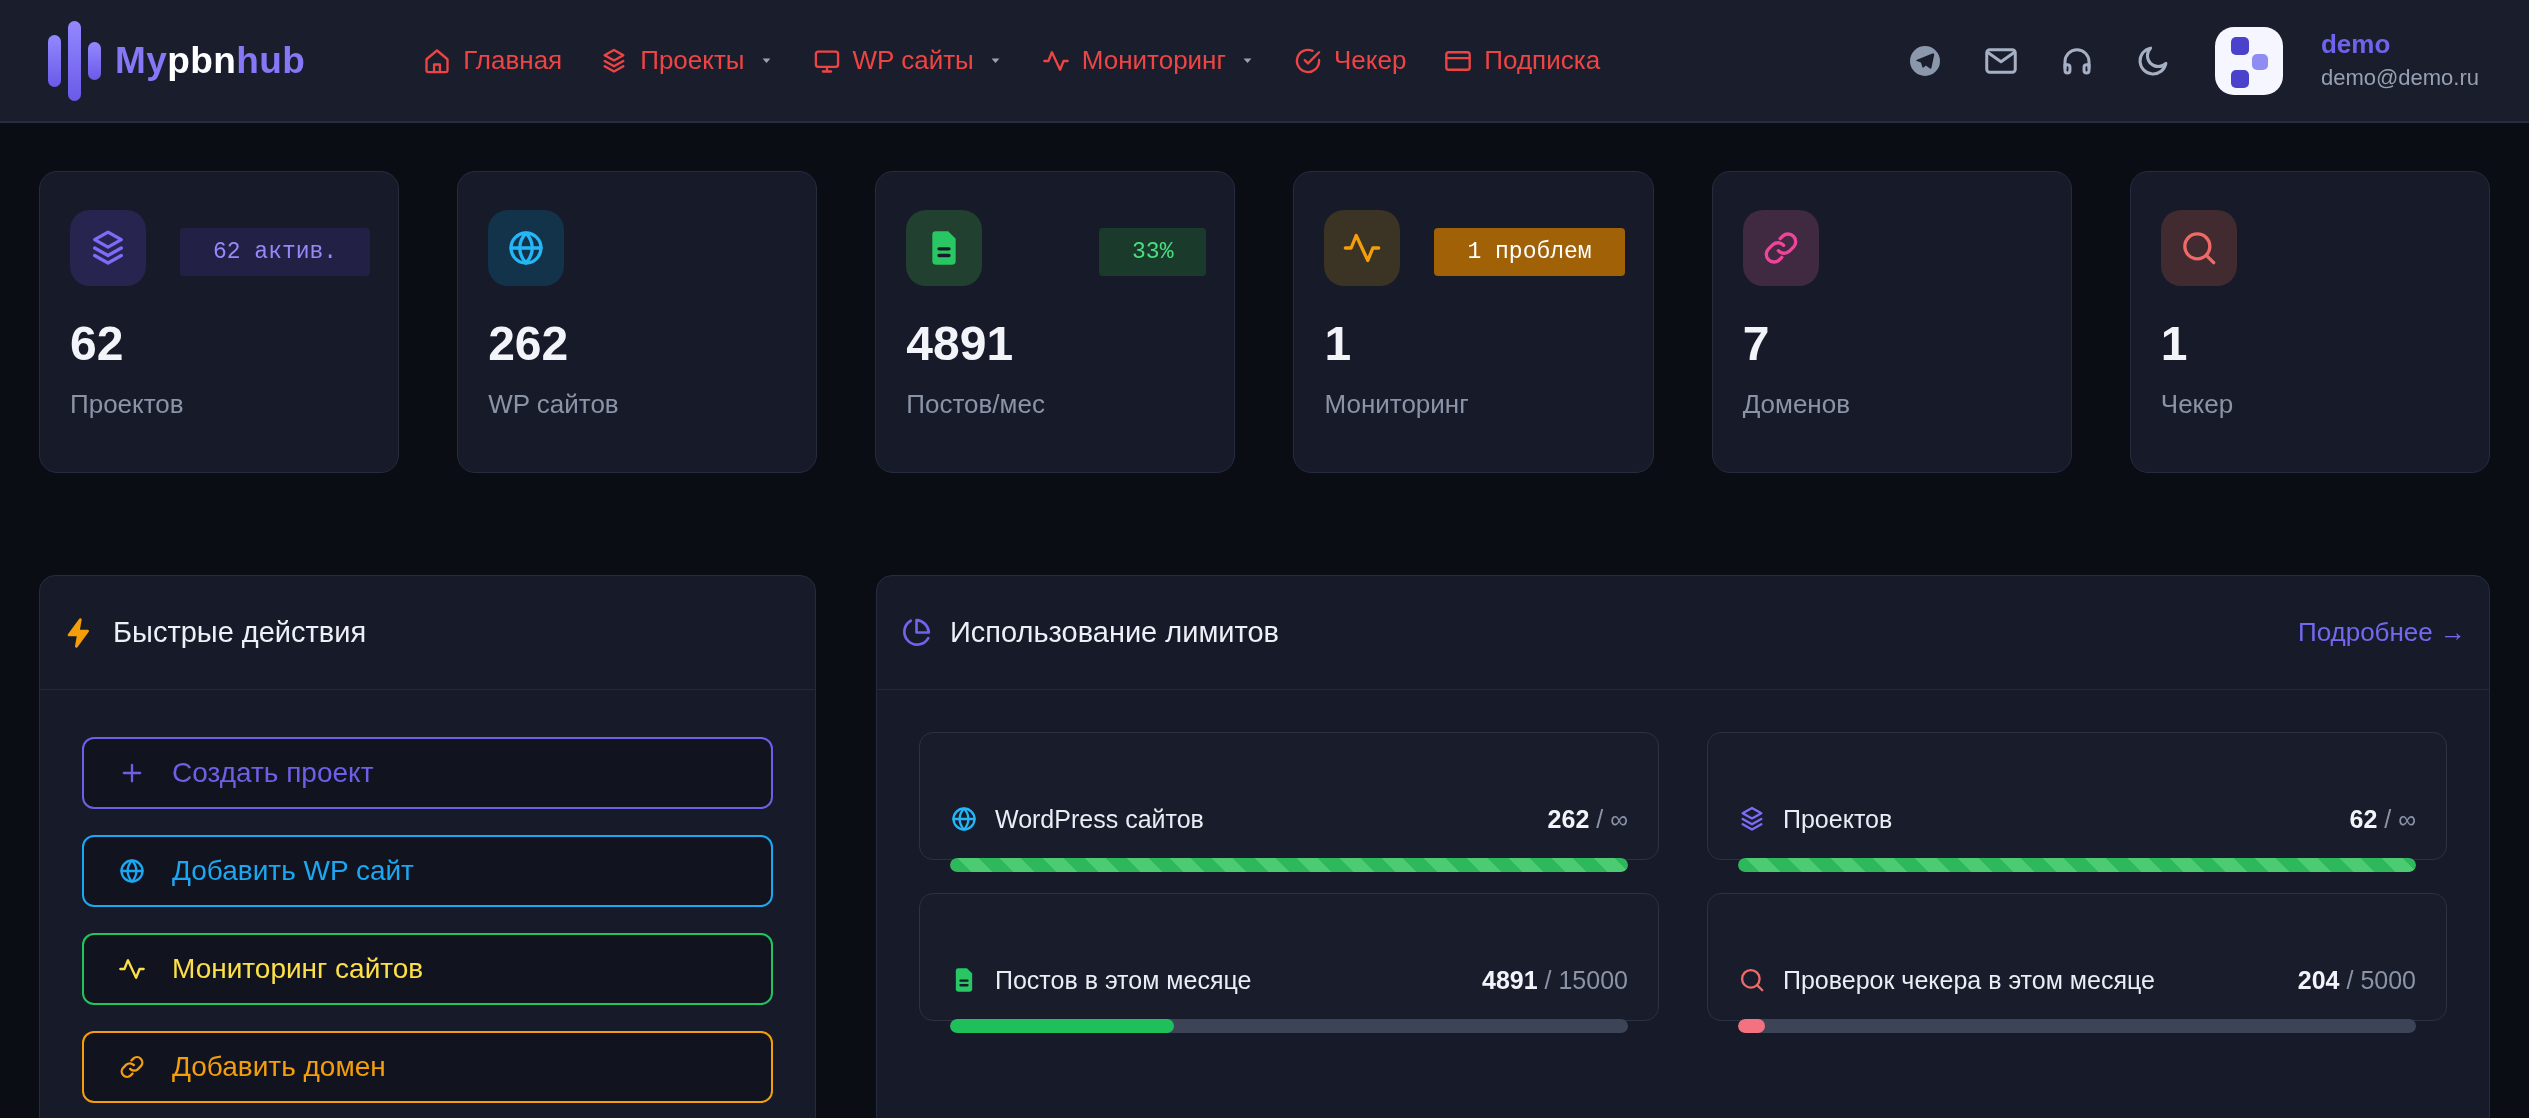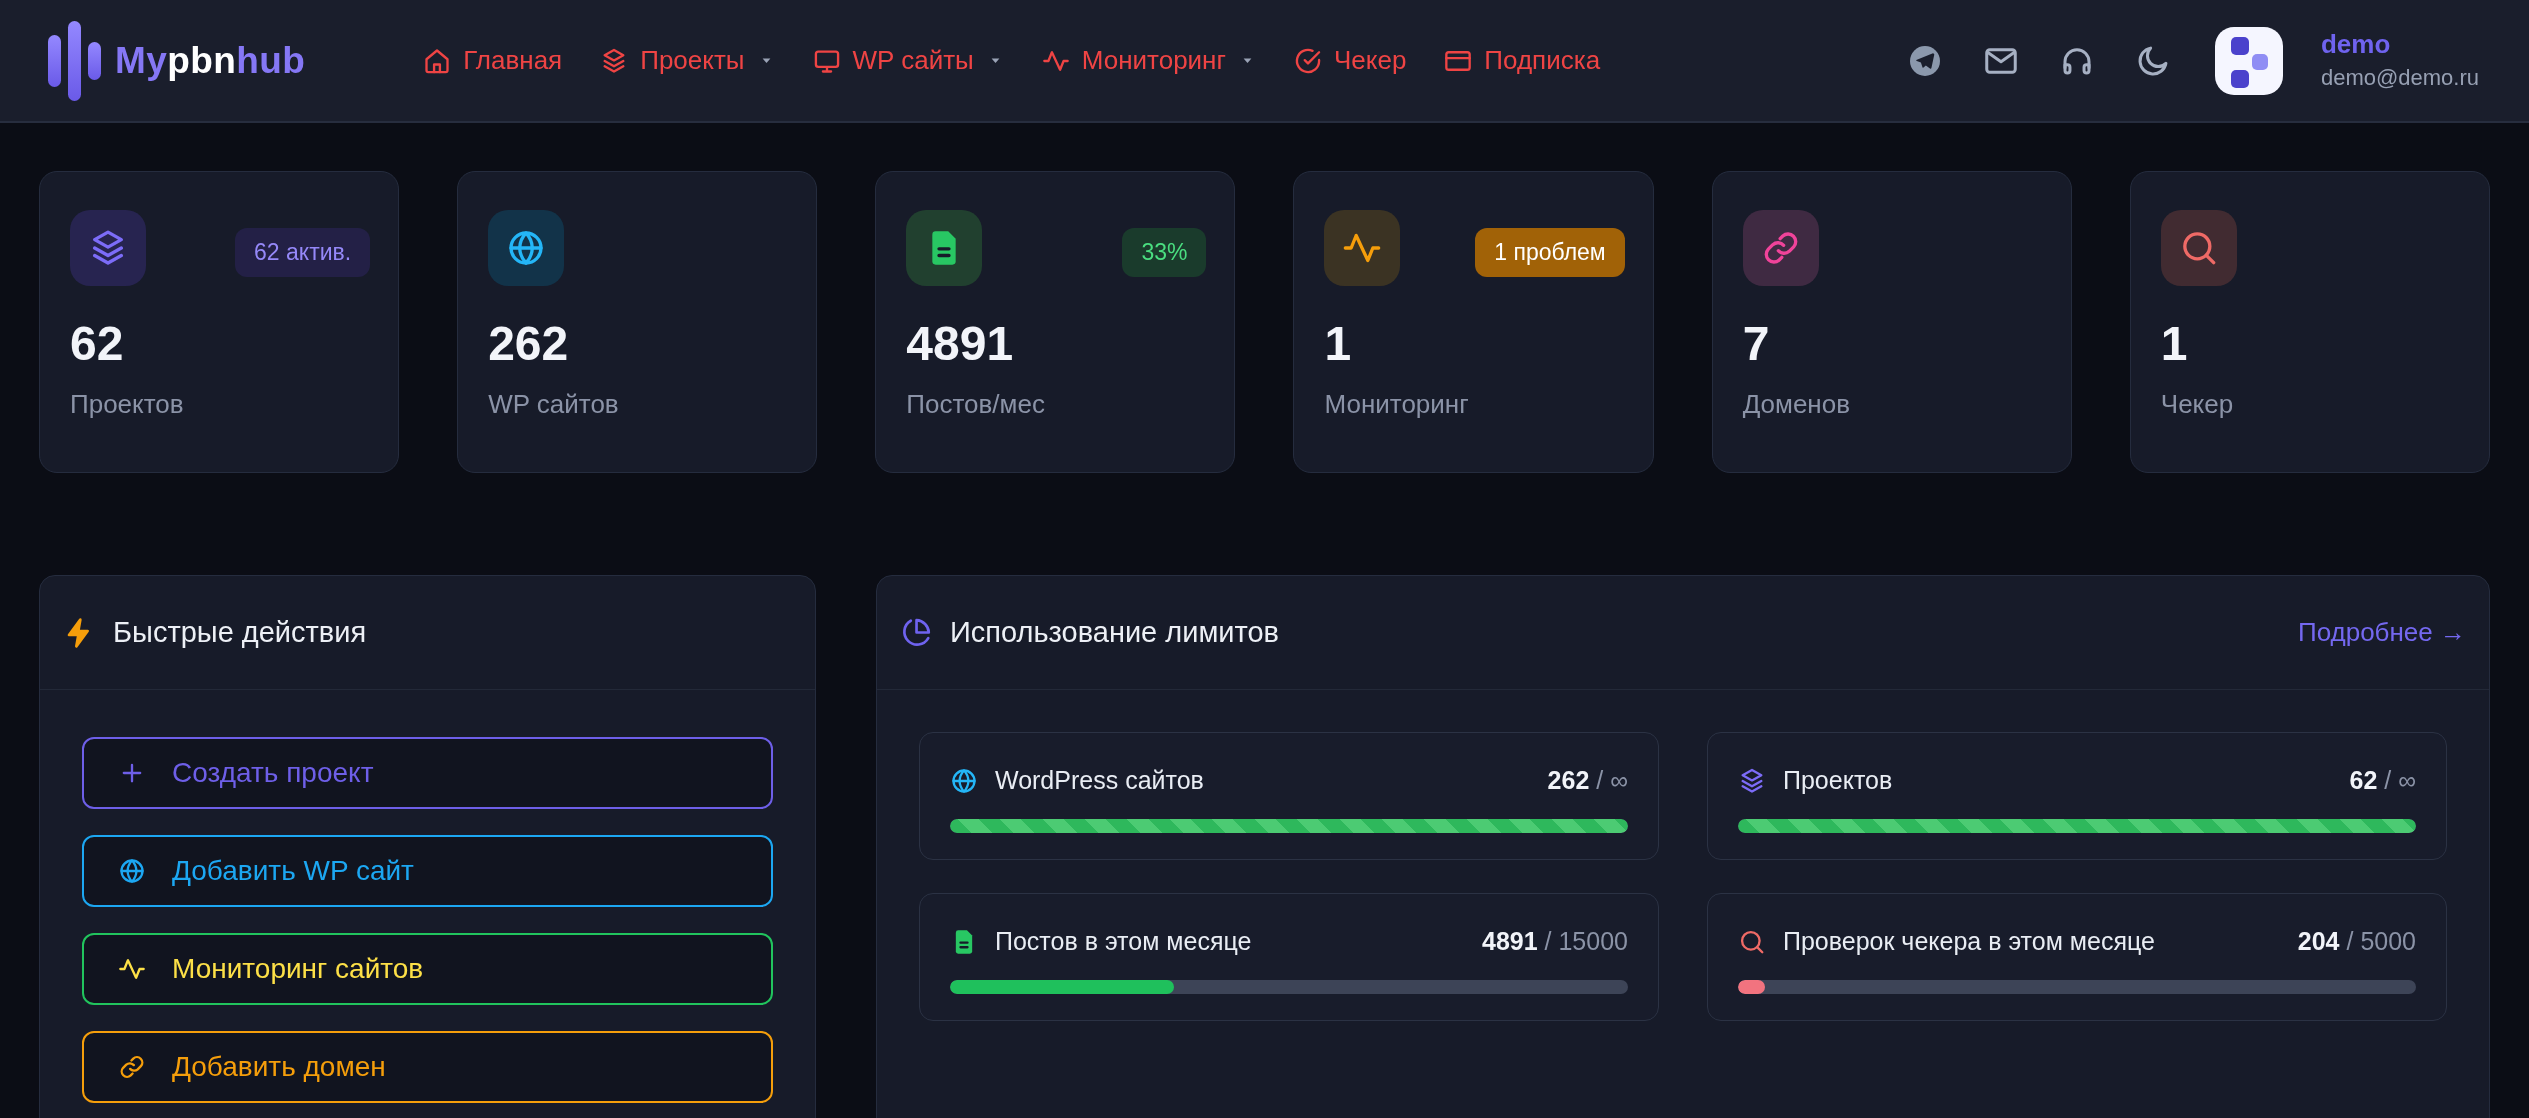--- a/index.html
+++ b/index.html
@@ -43,21 +43,21 @@
   
   .main { padding:48px 39px 0; }
 
   .stats { display:grid; grid-template-columns:repeat(6,1fr); gap:58px; }
   .stat-card {
     background:#171b29; border:1px solid #252c3e; border-radius:18px;
     height:302px; padding:38px 30px; position:relative; cursor:pointer;
   }
   .tile { width:76px; height:76px; border-radius:20px; display:flex; align-items:center; justify-content:center; }
   .tile .icn { width:40px; height:40px; }
-  .badge { position:absolute; top:56px; right:28px; font-size:23px; padding:11px 19px; border-radius:12px; white-space:nowrap; }
+  .badge { position:absolute; top:56px; right:28px; font-size:23px; padding:11px 33px; border-radius:4px; white-space:nowrap;font-family:Liberation Mono, monospace; }
   .stat-value { font-size:48px; font-weight:600; color:#f2f4f9; margin-top:30px; }
   .stat-label { font-size:26px; color:#8b93a7; margin-top:18px; }
 
   .panels { display:flex; gap:60px; margin-top:102px; }
   .panel { background:#171b29; border:1px solid #252c3e; border-radius:16px; height:610px; }
   .panel-head { display:flex; align-items:center; gap:18px; height:114px; padding:0 23px; border-bottom:1px solid #232938; }
   .panel-title { font-size:29px; color:#edf0f6; }
   .panel-head .icn { width:32px; height:32px; }
   .qa-panel  { width:777px; flex:none; }
   .qa-panel  .panel-head .icn { color:#f59e0b; }
@@ -68,21 +68,21 @@
   .qa-body { padding:47px 42px; display:flex; flex-direction:column; gap:26px; }
   .qa-btn {
     height:72px; border-radius:12px; border:2px solid; background:rgba(11,13,21,.45);
     display:flex; align-items:center; gap:26px; padding:0 34px;
     font-size:28px; font-family:inherit; cursor:pointer; text-align:left;
   }
   .qa-btn .icn { width:28px; height:28px; }
 
   .lim-body { padding:42px 42px; display:grid; grid-template-columns:1fr 1fr; gap:33px 48px; }
   .lim-card { border:1px solid #2b3244; border-radius:14px; background:#181c2b; padding:33px 30px 0; height:128px; }
-  .lim-top { display:flex; align-items:center; gap:17px; }
+  .lim-top { display:flex; align-items:flex-start; gap:17px;margin-top:39px; }
   .lim-top .icn { width:28px; height:28px; }
   .lim-label { font-size:25px; color:#e9edf4; }
   .lim-value { margin-left:auto; font-size:25px; color:#8b93a7; white-space:nowrap; }
   .lim-value b { color:#f2f4f9; font-weight:700; }
   .bar { margin-top:24px; height:14px; border-radius:8px; background:#3d4457; overflow:hidden; }
   .bar-fill { height:100%; border-radius:8px; }
   .bar-fill.striped { background:repeating-linear-gradient(45deg,#2eb85c 0 15px,#4ccb73 15px 30px); }
 </style>
 </head>
 <body>

